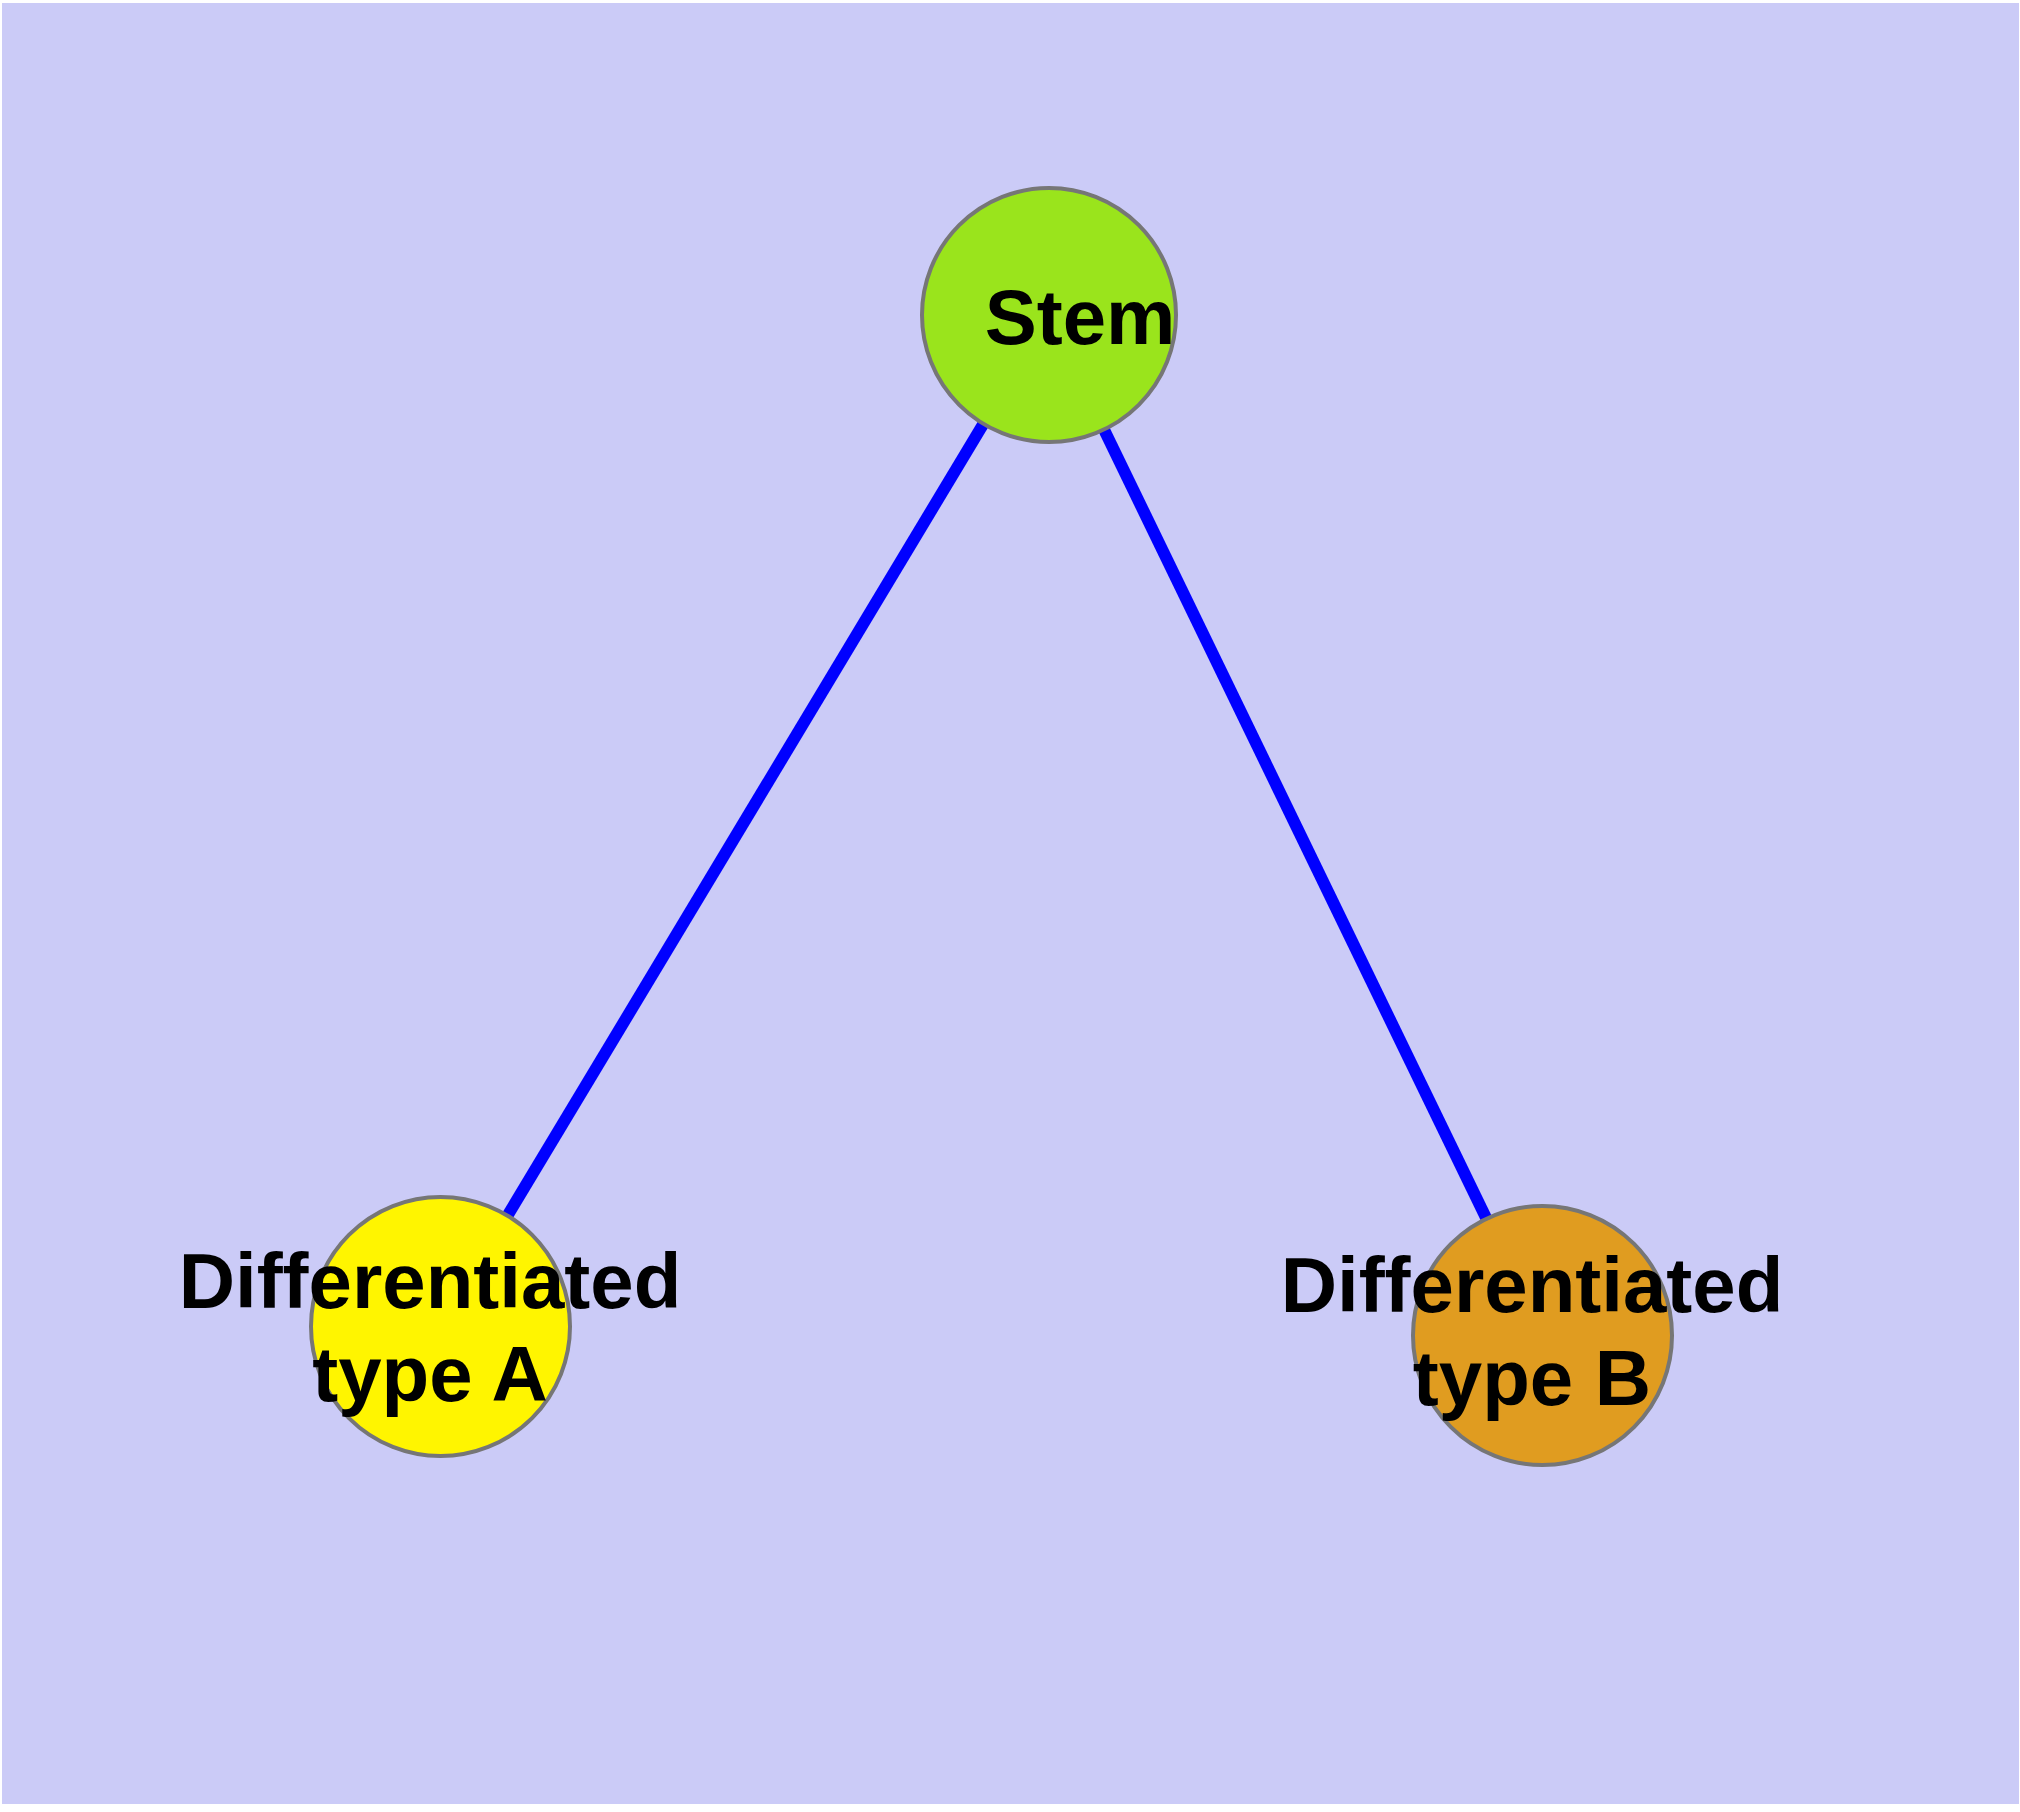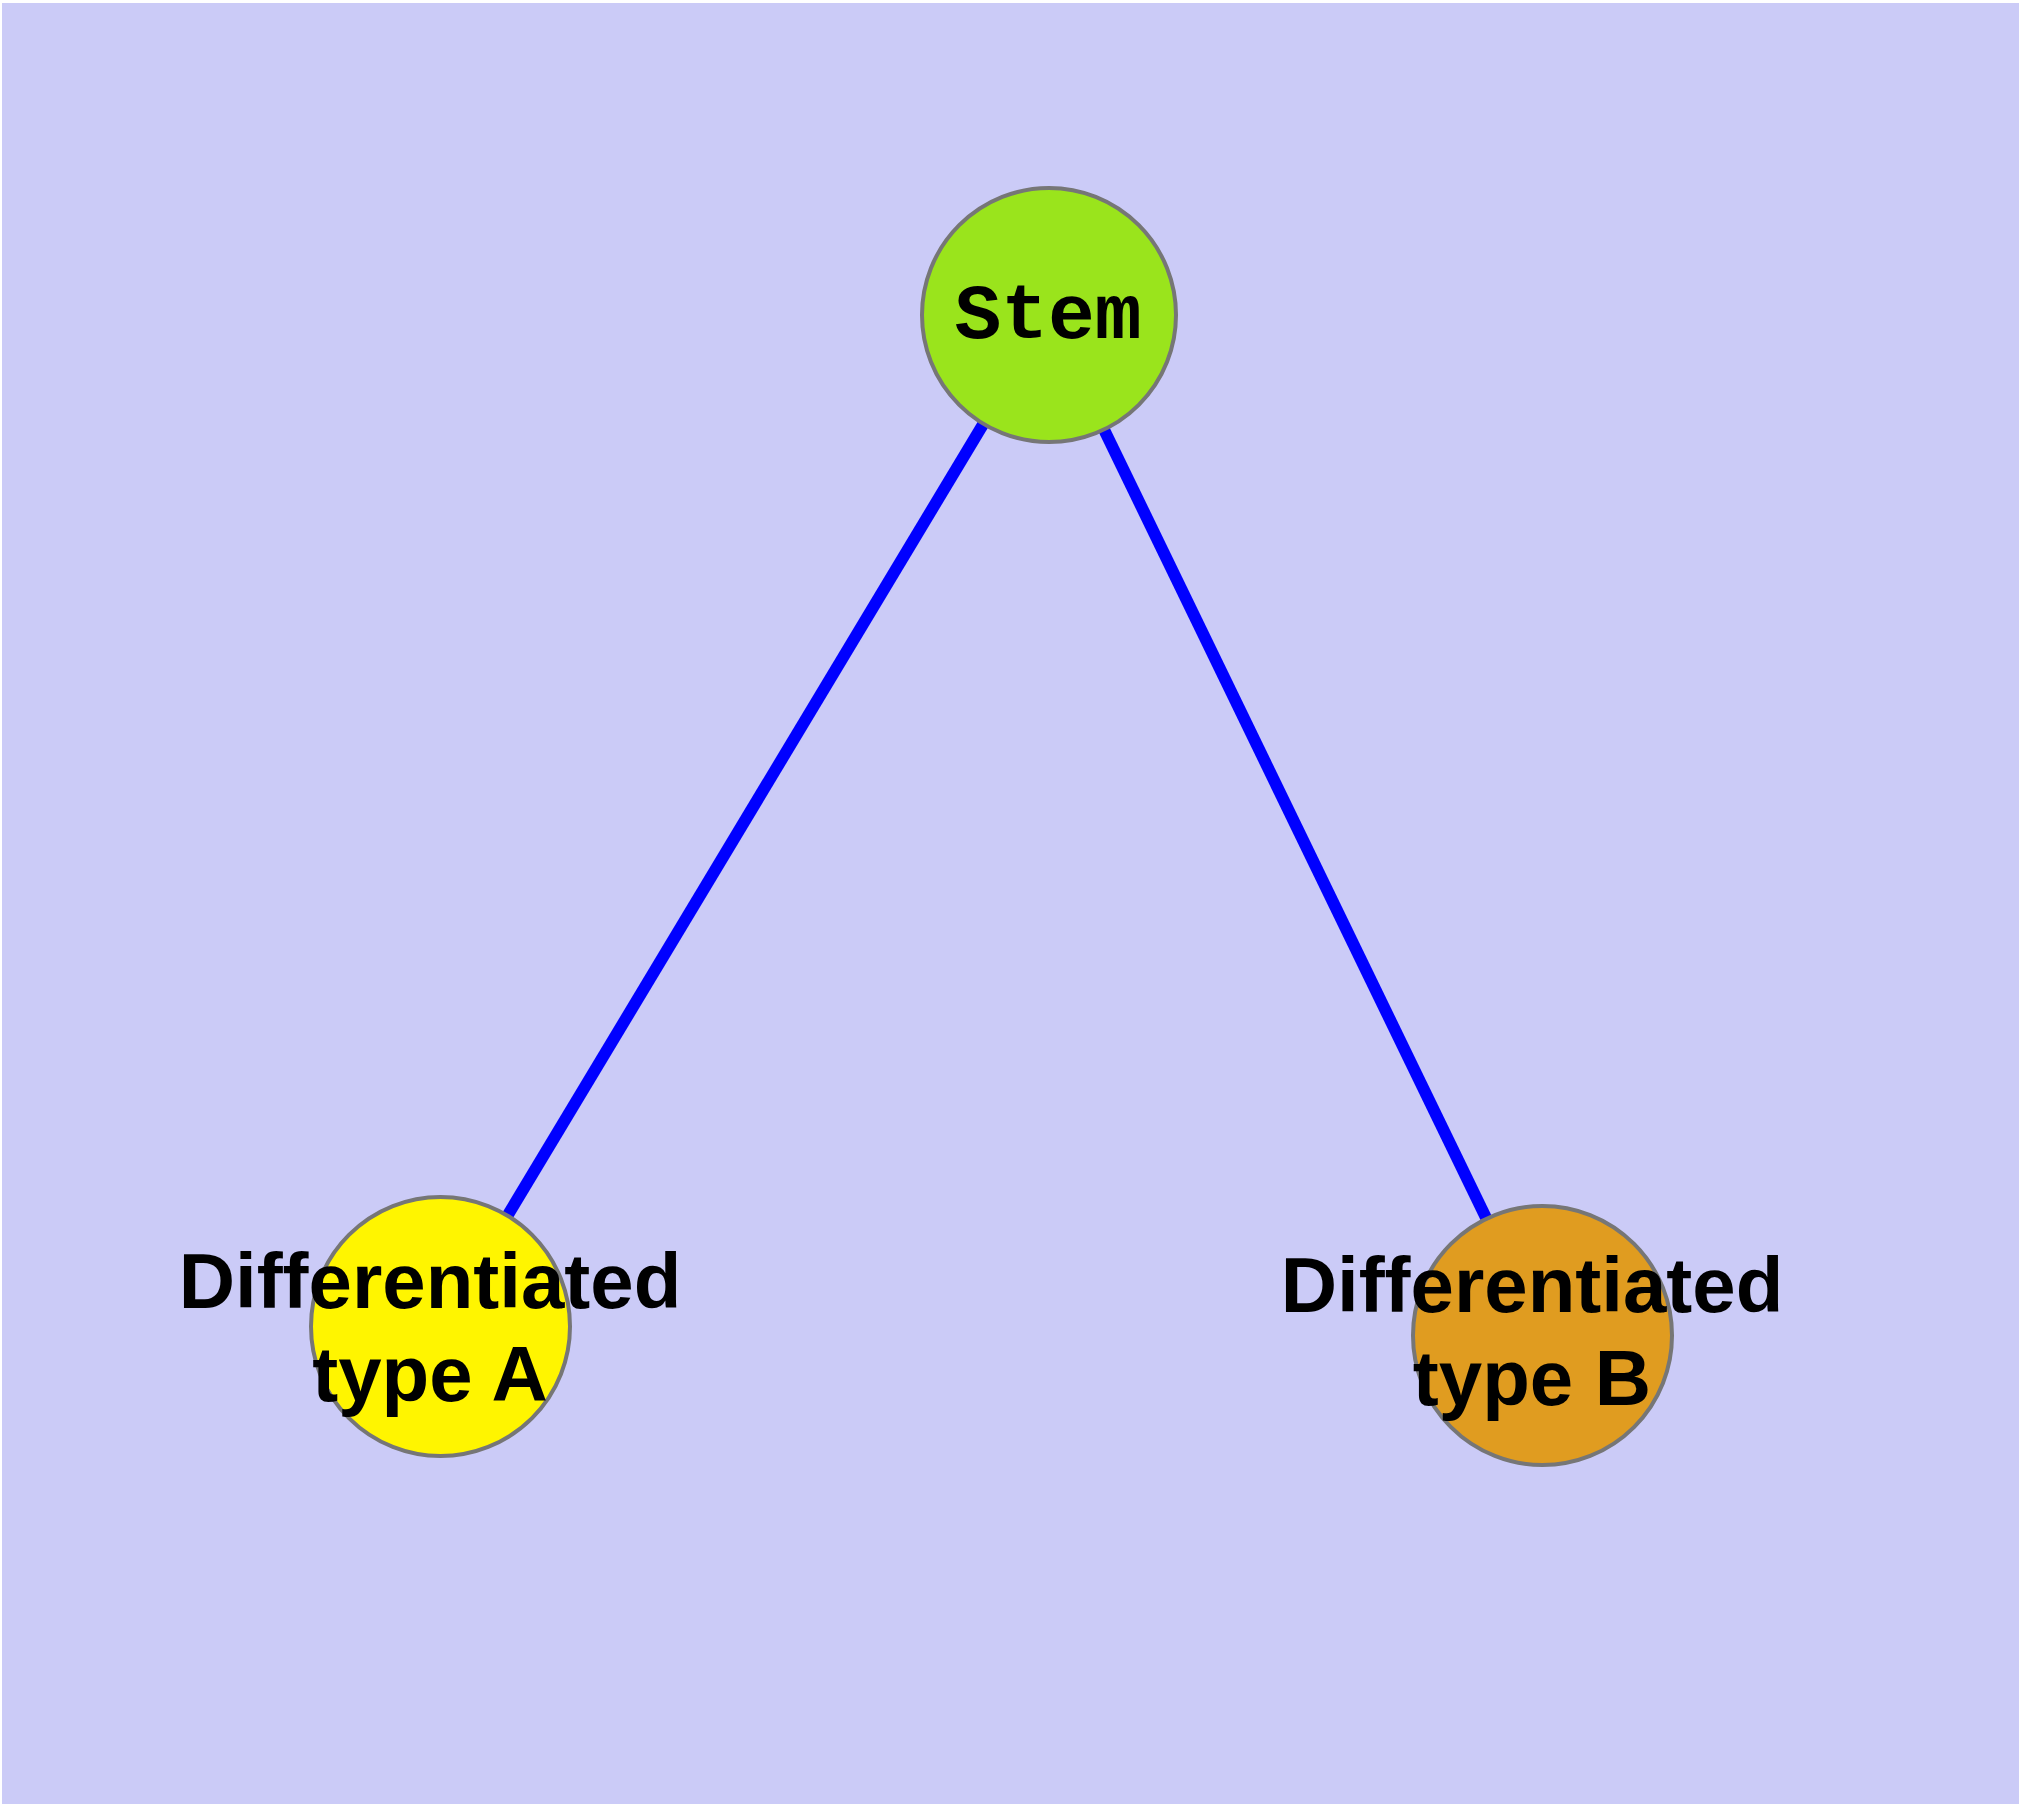--- a/index.html
+++ b/index.html
@@ -47,21 +47,21 @@
   .label {
     position: absolute;
     transform: translate(-50%, -50%);
     font-weight: bold;
     font-size: 78px;
     line-height: 93px;
     color: #000000;
     white-space: pre-line;
     text-align: center;
   }
-  .label.stem-label   { left: 1048px; top: 317px; font-family: Liberation Mono, monospace;  }
+  .label.stem-label   { left: 1080px; top: 317px;  }
   .label.type-a-label { left: 430px;  top: 1328px; }
   .label.type-b-label { left: 1532px; top: 1332px; }
 </style>
 </head>
 <body>
 
 <div id="stage">
 
   <div class="panel" style="background: rgb(203, 203, 247);"></div>
 

